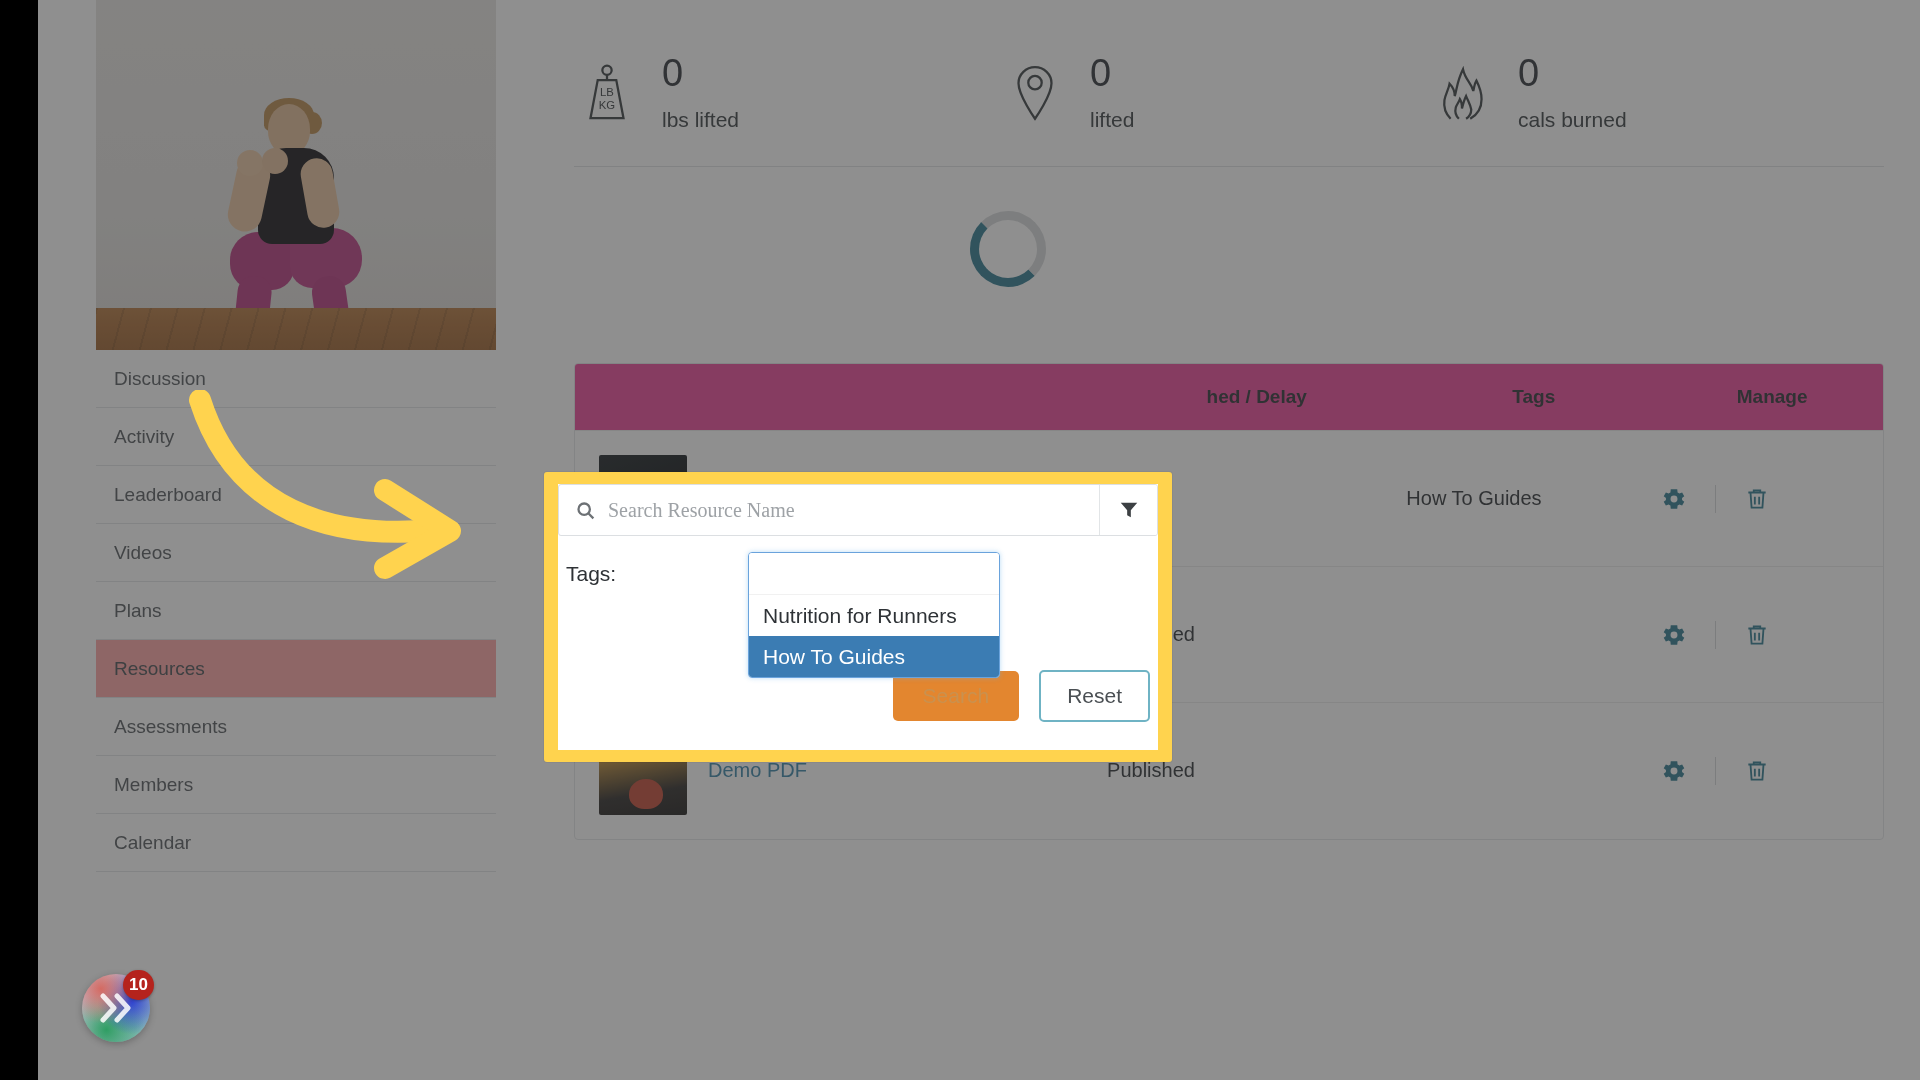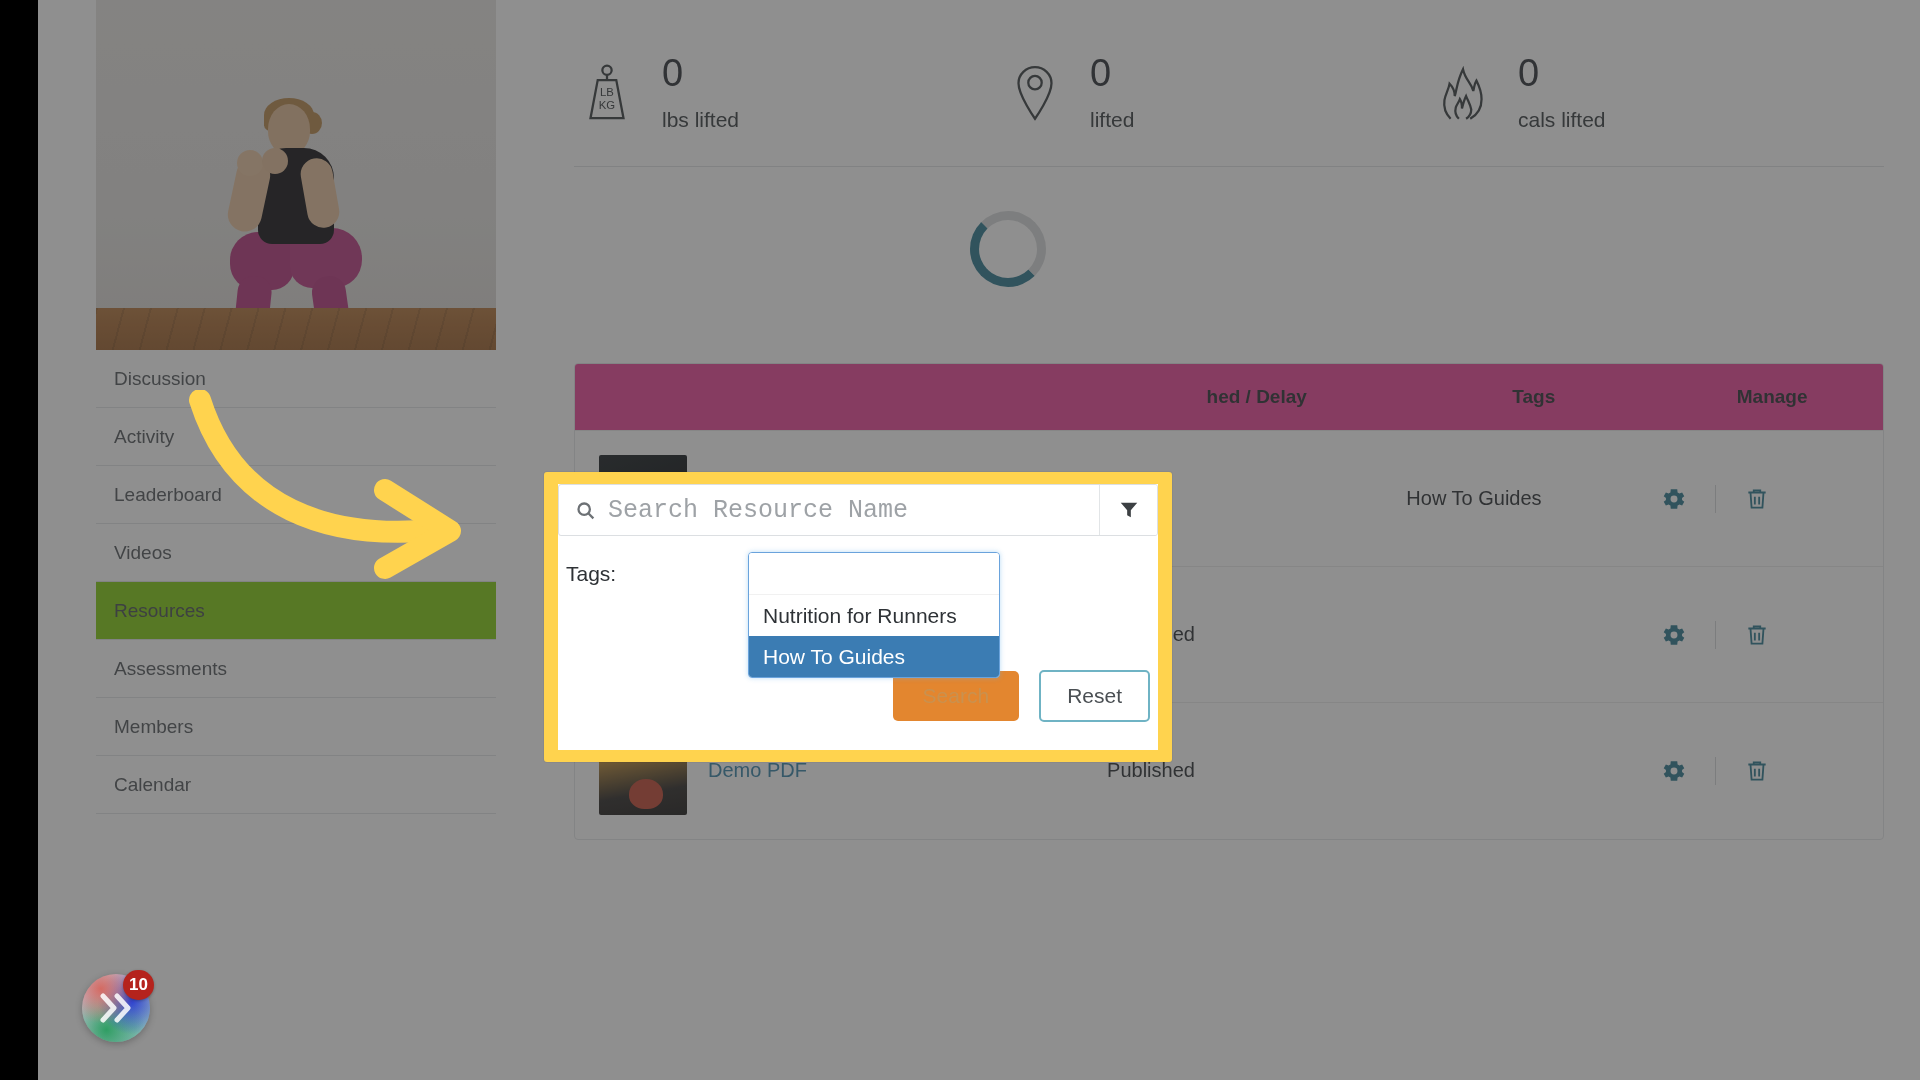--- a/index.html
+++ b/index.html
@@ -93,21 +93,21 @@
     line-height: 58px;
     padding-left: 18px;
     font-size: 19px;
     color: #555a5e;
     border-bottom: 1px solid #e3e5e6;
     background: #ffffff;
     white-space: nowrap;
     cursor: pointer;
   }
   .nav-item.active {
-    background: #84cc16;
+    background: #fca5a5;
     color: #4a5054;
   }
 
   
   #main {
     position: absolute;
     left: 478px;
     top: 0;
     right: 0;
     z-index: 5;
@@ -281,23 +281,23 @@
     align-items: center;
     padding-left: 16px;
     gap: 12px;
   }
   #search-icon { width: 21px; height: 21px; color: #6d7175; flex: 0 0 21px; }
   #search-icon svg { width:100%; height:100%; display:block; }
   #search-input {
     border: none;
     outline: none;
     width: 100%;
-    font-size: 25px;
+    font-size: 20px;
     color: #2e3236;
-    font-family: Liberation Mono, monospace;
+    font-family: Liberation Serif, serif;
     background: transparent;
   }
   #search-input::placeholder { color: #9ea2a6; }
   #filter-btn {
     width: 58px;
     border-left: 1px solid #e2e5e7;
     display: flex;
     align-items: center;
     justify-content: center;
     background: #fff;
@@ -451,20 +451,21 @@
         <div class="fig fig-fistR"></div>
         <div class="fig fig-shoeL"></div>
         <div class="fig fig-shoeR"></div>
         <div class="photo-floor"></div>
       </div>
 
       <div class="nav-item">Discussion</div>
       <div class="nav-item">Activity</div>
       <div class="nav-item">Leaderboard</div>
       <div class="nav-item">Videos</div>
+      <div class="nav-item">Plans</div>
       <div class="nav-item active">Resources</div>
       <div class="nav-item">Assessments</div>
       <div class="nav-item">Members</div>
       <div class="nav-item">Calendar</div>
     </div>
 
     <div id="main">
 
 
       <div id="stats-row">
@@ -500,21 +501,21 @@
 
         <div class="stat">
           <div class="stat-icon">
             <svg viewBox="0 0 64 64" fill="none" stroke="currentColor" stroke-width="2.2">
               <path d="M20 56c-5-5-7-11-6-18 1-6 4-10 5-16 4 4 5 8 5 12 2-6 2-14 8-26 2 10 8 13 10 21 1-4 1-7 3-10 3 6 5 12 5 18 0 8-4 15-11 19"></path>
               <path d="M28 56c-3-3-4-7-3-11 1-3 3-5 4-8 2 3 2 6 2 9 1-4 2-8 4-12 2 5 4 8 5 13 0 4-2 7-5 9"></path>
             </svg>
           </div>
           <div class="stat-text">
             <div class="stat-value">0</div>
-            <div class="stat-label">cals lifted</div>
+            <div class="stat-label">cals burned</div>
           </div>
         </div>
 
       </div>
 
       <div id="divider"></div>
 
       <div id="spinner-wrap">
         <div class="spinner"></div>
       </div>

